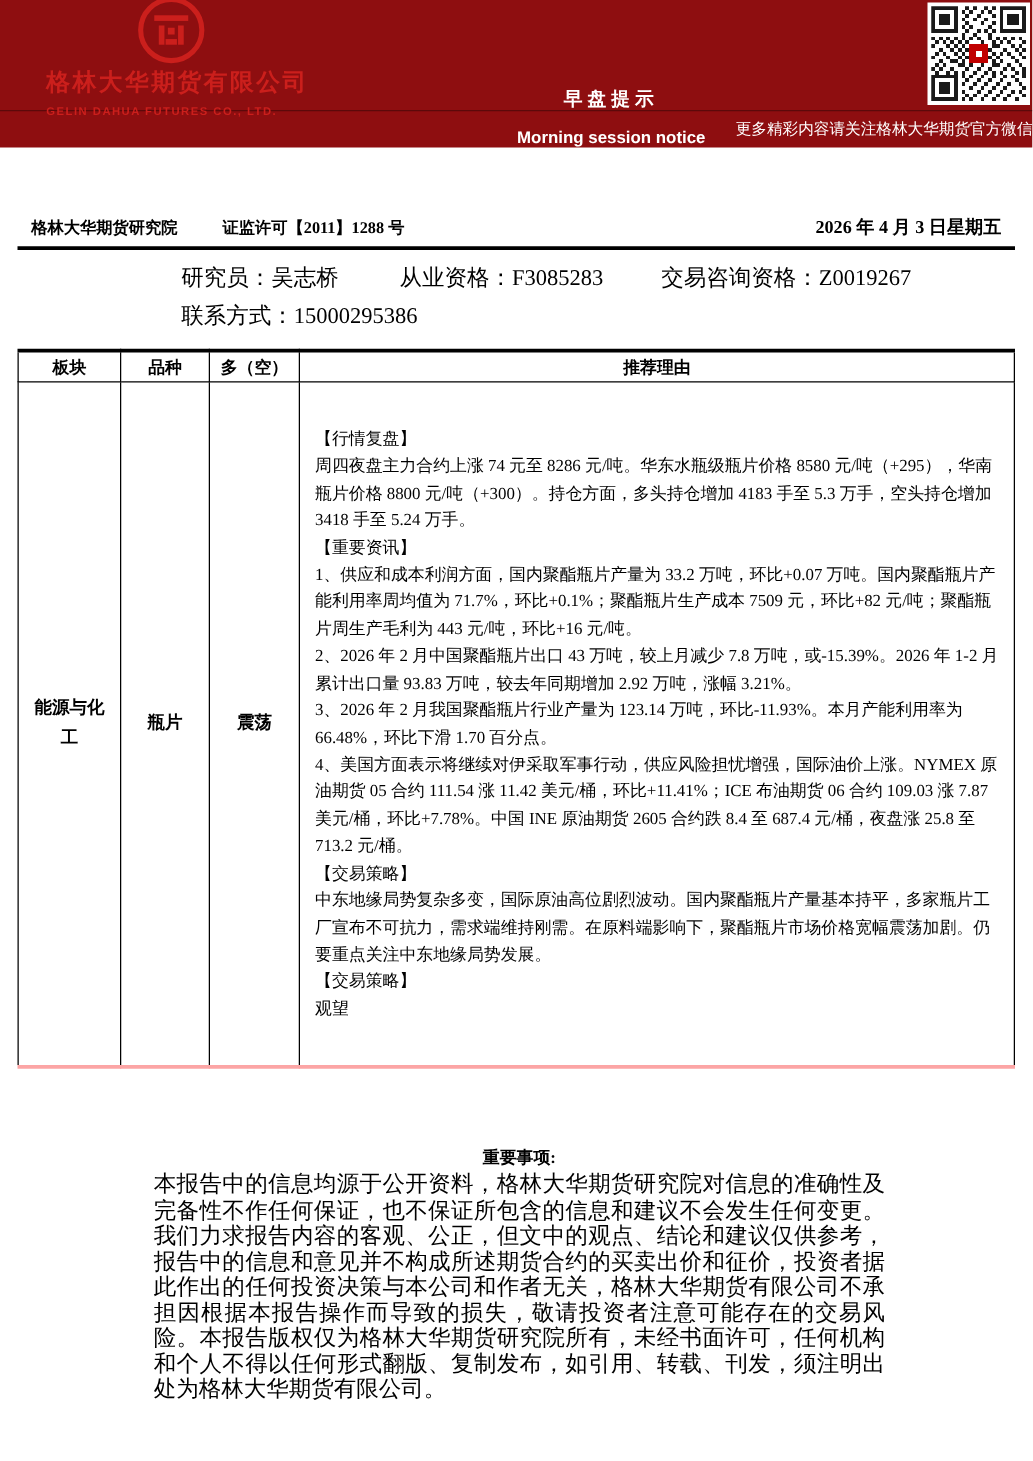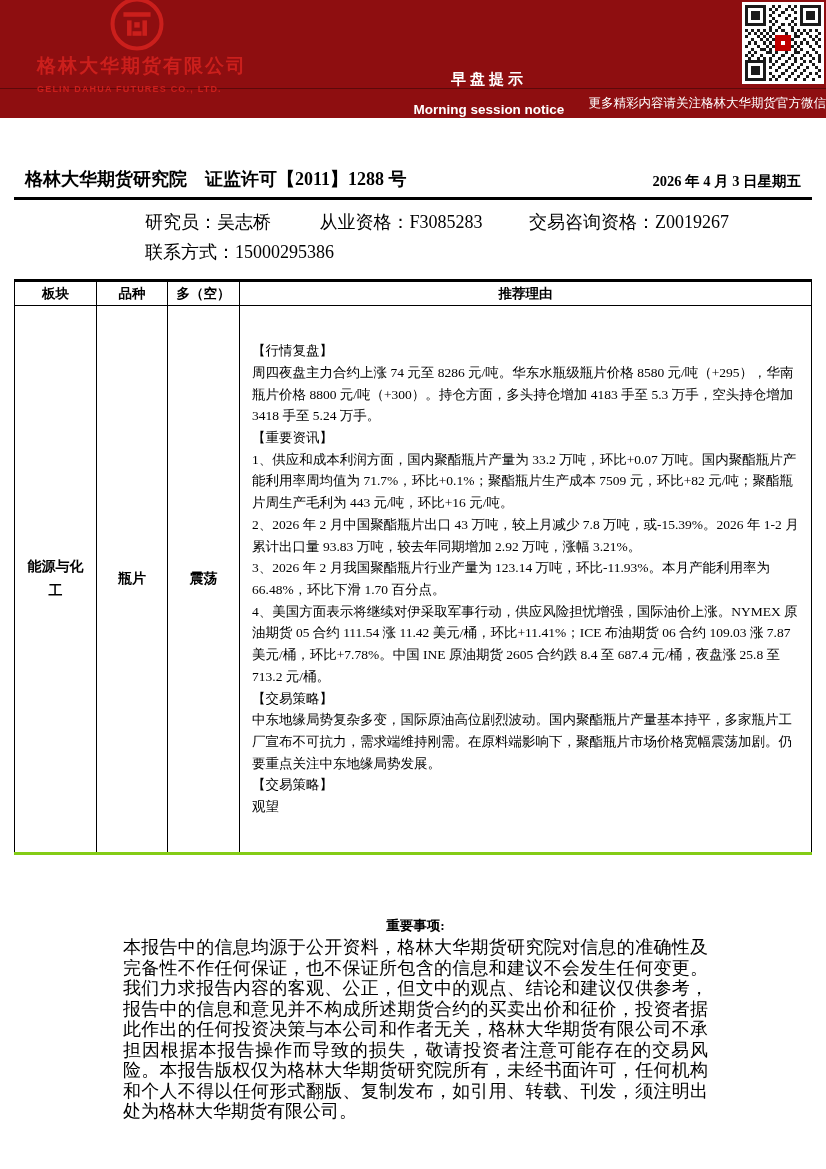--- a/index.html
+++ b/index.html
@@ -23,33 +23,33 @@
   .title-block { position:absolute; left:383px; top:31px; width:212px; text-align:center;margin-top:39px; }
   .title-cn { font-size:15px; font-weight:bold; letter-spacing:4px; }
   .title-en { font-size:13.5px; font-weight:bold; margin-top:13px; font-family:"Liberation Sans","DejaVu Sans",sans-serif; }
   .qr-box { position:absolute; top:2px; right:2px; width:82px; height:82px; background:#fff; padding:3px; }
   .qr-box svg { width:100%; height:100%; display:block; }
   .band-sub { height:30px; border-top:1px solid rgba(0,0,0,.35); display:flex; align-items:center;
               justify-content:flex-end; font-size:12.5px; }
 
   
   .meta-row { display:flex; justify-content:space-between; align-items:flex-end; padding:15px 25px 6px 25px; }
-  .meta-left { display:flex; gap:18px; font-size:18px; }
+  .meta-left { display:flex; gap:36px; font-size:13px; }
   .meta-date { font-size:14.5px;margin-top:39px; }
   .rule { margin:0 14px; border-top:3px solid #000; height:0; }
 
   .contact-block { margin:7px 0 0 145px; font-size:18px; }
   .contact-line { line-height:30px; }
   .pair { display:inline-block; }
   .w1 { width:170px; }
   .w2 { width:205px; }
 
   
   table.rec-table { margin:12px 14px 0 14px; width:798px; border-collapse:collapse; table-layout:fixed;
-                    border-top:3px solid #000; border-bottom:3px solid #84cc16; }
+                    border-top:3px solid #000; border-bottom:3px solid #fca5a5; }
   .rec-table th, .rec-table td { border:1.2px solid #000; }
   .rec-table thead th { height:25px; font-size:13.5px; font-weight:bold; text-align:center; padding:1px 2px; }
   .rec-table tbody td { height:548px; vertical-align:middle; }
   .c-sector, .c-variety, .c-direction { text-align:center; font-weight:bold; font-size:14px;
     padding:0 9px; line-height:24px; word-break:break-all; }
   .c-reason { padding:0 10px 0 12px; font-size:13.5px; line-height:21.7px; }
   .c-reason p { margin:0; }
 
   
   .disclaimer { margin:62px 0 0 123px; width:585px; }

